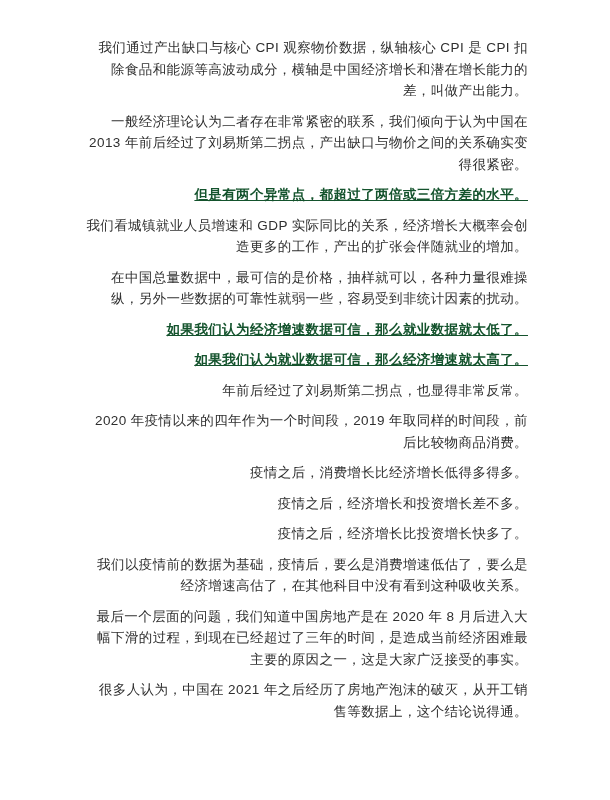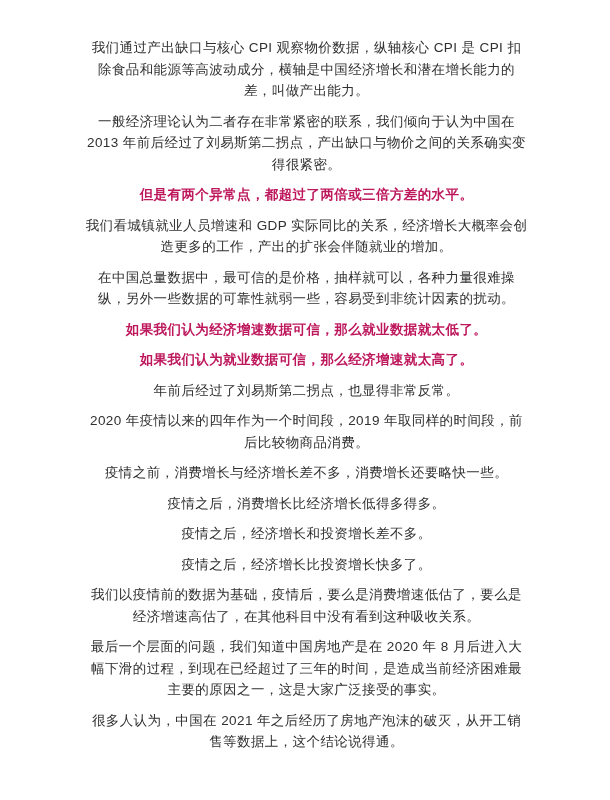--- a/index.html
+++ b/index.html
@@ -15,41 +15,41 @@
     height: 800px;
     background: #ffffff;
     padding: 37px 82px 0 85px;
   }
   .para {
     font-size: 13.5px;
     line-height: 21.5px;
     letter-spacing: 0.4px;
     color: #2f2f2f;
     margin-bottom: 9px;
-    text-align: center;
+    text-align: right;
     word-break: break-word;
   }
   .para.bold {
     font-weight: bold;
-    color: #be185d;
+    color: #14532d;
+    text-decoration: underline;
   }
 </style>
 </head>
 <body>
 
 <div class="page">
   <p class="para">我们通过产出缺口与核心 CPI 观察物价数据，纵轴核心 CPI 是 CPI 扣除食品和能源等高波动成分，横轴是中国经济增长和潜在增长能力的差，叫做产出能力。</p>
   <p class="para">一般经济理论认为二者存在非常紧密的联系，我们倾向于认为中国在 2013 年前后经过了刘易斯第二拐点，产出缺口与物价之间的关系确实变得很紧密。</p>
   <p class="para bold">但是有两个异常点，都超过了两倍或三倍方差的水平。</p>
   <p class="para">我们看城镇就业人员增速和 GDP 实际同比的关系，经济增长大概率会创造更多的工作，产出的扩张会伴随就业的增加。</p>
   <p class="para">在中国总量数据中，最可信的是价格，抽样就可以，各种力量很难操纵，另外一些数据的可靠性就弱一些，容易受到非统计因素的扰动。</p>
   <p class="para bold">如果我们认为经济增速数据可信，那么就业数据就太低了。</p>
   <p class="para bold">如果我们认为就业数据可信，那么经济增速就太高了。</p>
   <p class="para">年前后经过了刘易斯第二拐点，也显得非常反常。</p>
   <p class="para">2020 年疫情以来的四年作为一个时间段，2019 年取同样的时间段，前后比较物商品消费。</p>
-  <p class="para">疫情之前，消费增长与经济增长差不多，消费增长还要略快一些。</p>
   <p class="para">疫情之后，消费增长比经济增长低得多得多。</p>
   <p class="para">疫情之后，经济增长和投资增长差不多。</p>
   <p class="para">疫情之后，经济增长比投资增长快多了。</p>
   <p class="para">我们以疫情前的数据为基础，疫情后，要么是消费增速低估了，要么是经济增速高估了，在其他科目中没有看到这种吸收关系。</p>
   <p class="para">最后一个层面的问题，我们知道中国房地产是在 2020 年 8 月后进入大幅下滑的过程，到现在已经超过了三年的时间，是造成当前经济困难最主要的原因之一，这是大家广泛接受的事实。</p>
   <p class="para">很多人认为，中国在 2021 年之后经历了房地产泡沫的破灭，从开工销售等数据上，这个结论说得通。</p>
 </div>
 
 </body></html>

